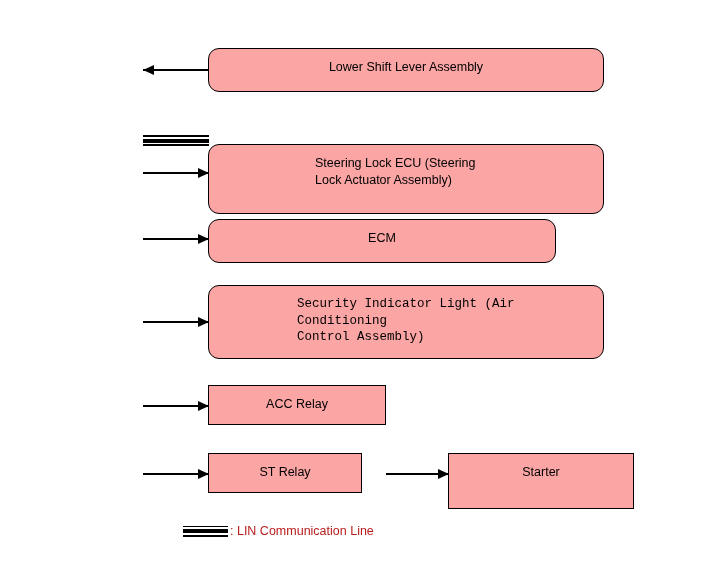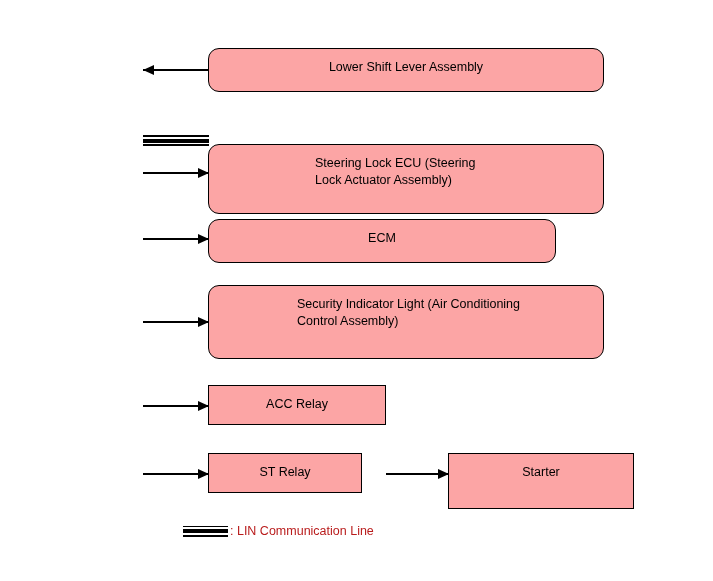--- a/index.html
+++ b/index.html
@@ -148,21 +148,21 @@
   <div class="node rounded" style="left:208px; top:120px; width:396px; height:70px;margin-top:24px;">
     <div class="label left-top">Steering Lock ECU (Steering
 Lock Actuator Assembly)</div>
   </div>
 
   <div class="node rounded" style="left:208px; top:219px; width:348px; height:44px;">
     <div class="label center-top">ECM</div>
   </div>
 
   <div class="node rounded" style="left:208px; top:285px; width:396px; height:74px;">
-    <div class="label left-top" style="left:88px;">Security Indicator Light (Air Conditioning
+    <div class="label left-top" style="left:88px;font-family:Liberation Mono, monospace;">Security Indicator Light (Air Conditioning
 Control Assembly)</div>
   </div>
 
   <div class="node square" style="left:208px; top:385px; width:178px; height:40px;">
     <div class="label center-top">ACC Relay</div>
   </div>
 
   <div class="node square" style="left:208px; top:453px; width:154px; height:40px;">
     <div class="label center-top">ST Relay</div>
   </div>

